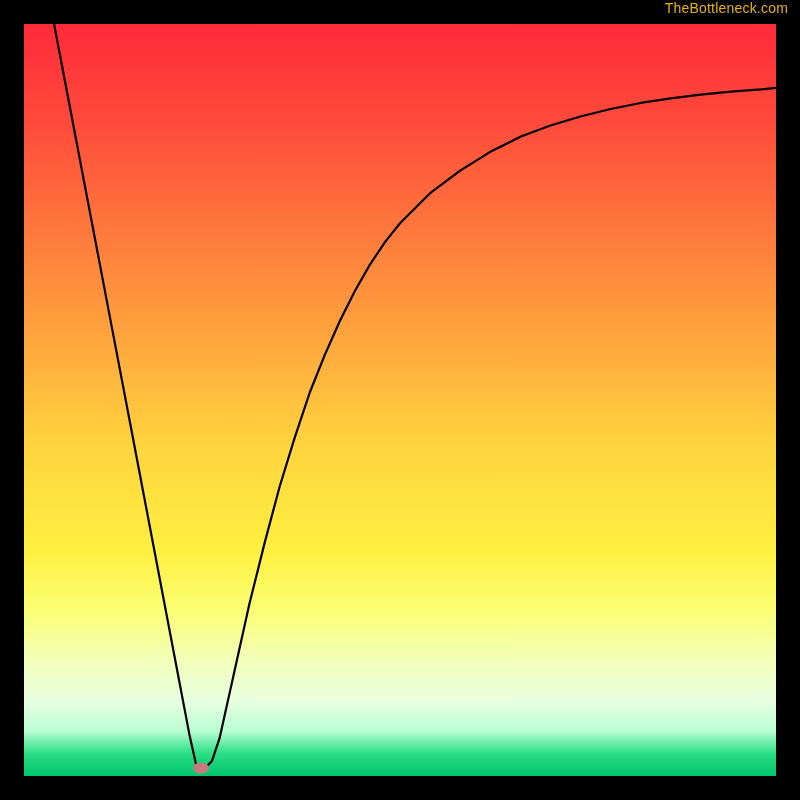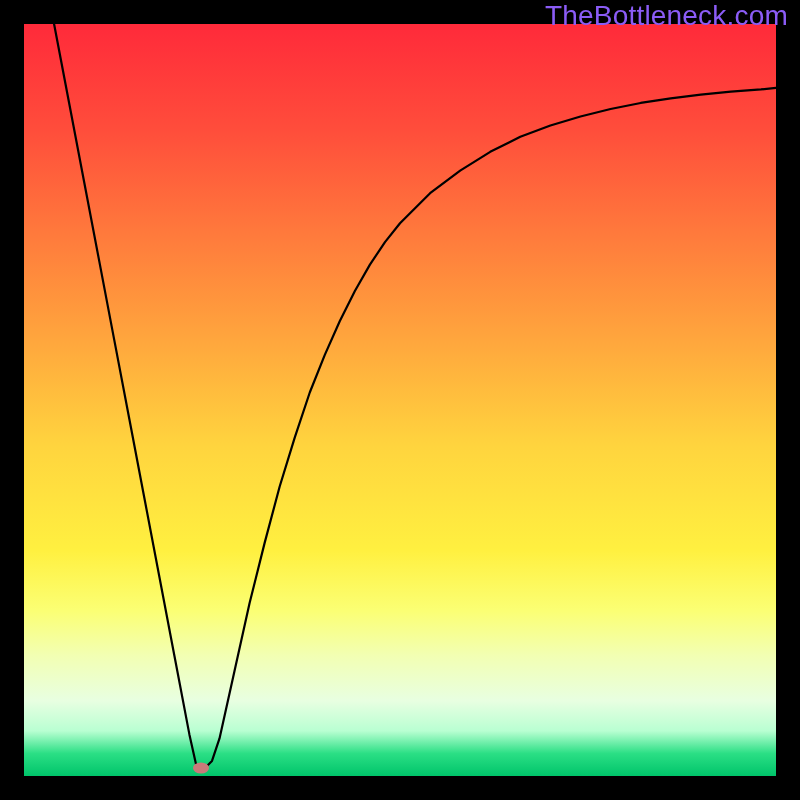--- a/index.html
+++ b/index.html
@@ -35,22 +35,22 @@
       #e8ffe1 90%,
       #b9ffd2 94%,
       #2bdf85 97%,
       #00c46a 100%
     );
   }
   .watermark {
     position: absolute;
     top: 0px;
     right: 12px;
-    color: #8b5cf6;
-    font-size: 28px;
+    color: #eab308;
+    font-size: 14px;
     font-weight: 500;
     letter-spacing: 0.2px;
     user-select: none;
   }
   .curve-svg {
     position: absolute;
     left: 0;
     top: 0;
     width: 752px;
     height: 752px;

